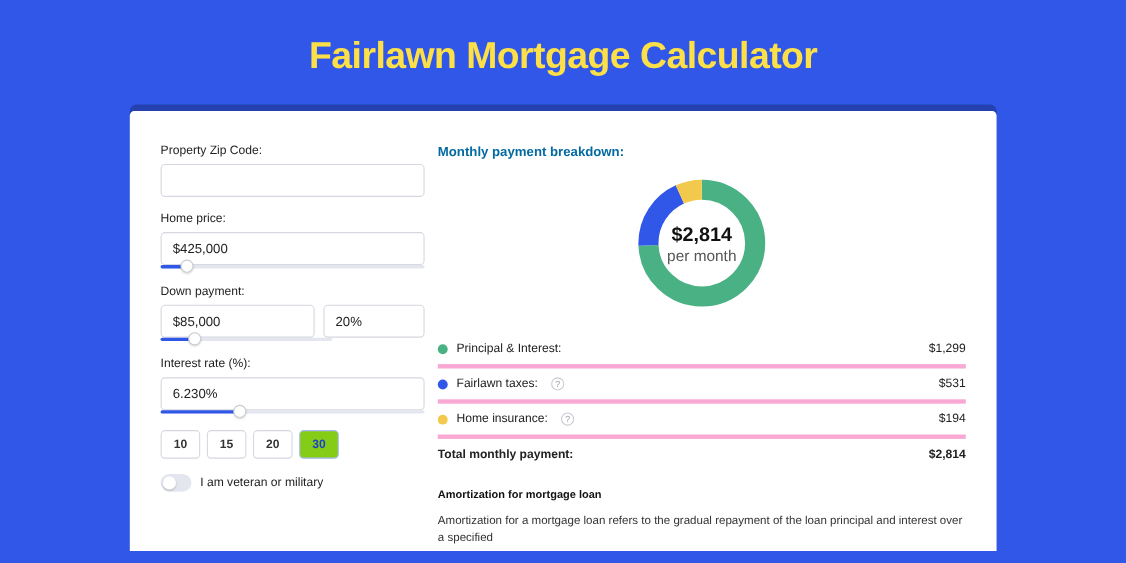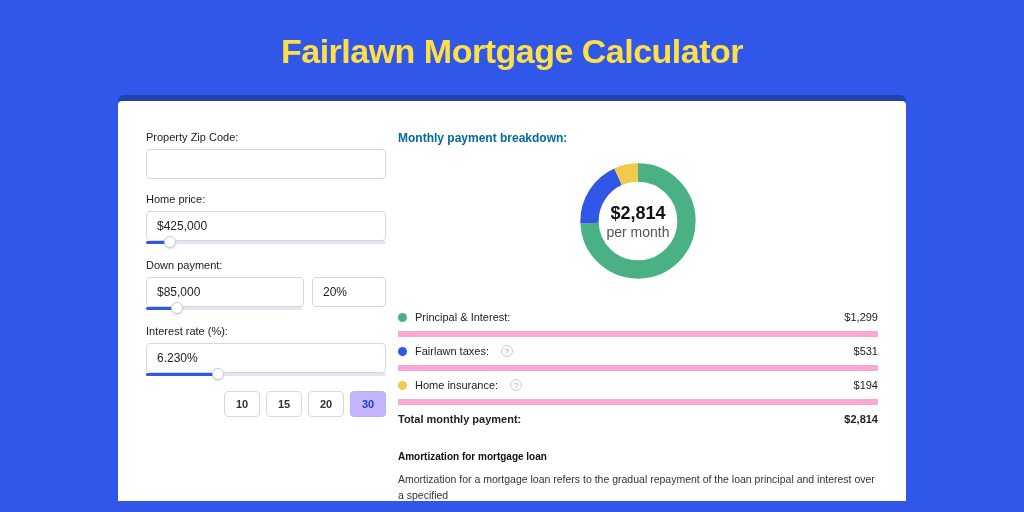--- a/index.html
+++ b/index.html
@@ -50,43 +50,43 @@
   height: 30px;
   border: 1px solid #d5d8df;
   border-radius: 4px;
   padding: 0 10px;
   font-size: 12px;
   color: #222;
   background: #fff;
 }
 .dp-row { display: flex; gap: 8px; }
 .dp-row .input:first-child { flex: 1; }
-.dp-row .input:last-child { width: 74px; }
+.dp-row .input:last-child { width: 92px; }
 .slider-wrap { position: relative; height: 6px; margin-top: -2px; }
 .track { position: absolute; left: 0; right: 0; top: 2px; height: 3px; background: #e3e6ee; border-radius: 2px; }
 .track-fill { position: absolute; left: 0; top: 2px; height: 3px; background: #3157e8; border-radius: 2px; }
 .thumb {
   position: absolute; top: -3px; width: 12px; height: 12px;
   background: #fff; border: 1px solid #c9ccd6; border-radius: 50%;
   box-shadow: 0 1px 2px rgba(0,0,0,0.15);
   transform: translateX(-50%);
 }
-.period-row { display: flex; gap: 6px; justify-content: flex-end; }
+.period-row { display: flex; gap: 6px; }
 .period-btn {
   width: 36px; height: 26px;
   border: 1px solid #d5d8df;
   background: #fff;
   border-radius: 4px;
   font-size: 11px;
   font-weight: 600;
   color: #333;
   cursor: pointer;
 }
 .period-btn.active {
-  background: #c4b5fd;
+  background: #84cc16;
   border-color: #a9b8f2;
   color: #1d3fc7;
 }
 .toggle-row { display: flex; align-items: center; gap: 8px; margin-top: 14px; }
 .toggle {
   width: 28px; height: 16px; background: #e3e6ee;
   border-radius: 10px; position: relative; cursor: pointer;
 }
 .toggle-knob {
   position: absolute; left: 2px; top: 2px;
@@ -100,21 +100,21 @@
 .donut { position: relative; width: 128px; height: 128px; }
 .donut svg { width: 128px; height: 128px; transform: rotate(-90deg); }
 .donut-center {
   position: absolute; inset: 0;
   display: flex; flex-direction: column; justify-content: center; align-items: center;
 }
 .donut-amount { font-size: 18px; font-weight: 700; color: #111; }
 .donut-sub { font-size: 14px; color: #555; }
 .legend-row {
   display: flex; align-items: center; justify-content: space-between;
-  padding: 8px 0; border-bottom: 6px solid #f9a8d4;
+  padding: 8px 0; border-bottom: 4px solid #f9a8d4;
 }
 .legend-row.total { border-bottom: none; }
 .legend-left { display: flex; align-items: center; gap: 8px; }
 .dot { width: 9px; height: 9px; border-radius: 50%; }
 .dot.g { background: #49b183; }
 .dot.b { background: #3157e8; }
 .dot.y { background: #f2c94c; }
 .legend-label { font-size: 11px; color: #222; }
 .legend-label.bold { font-weight: 700; }
 .legend-val { font-size: 11px; color: #222; }
@@ -180,20 +180,26 @@
 
     <div class="field">
       <div class="period-row" id="period-row">
             <button class="period-btn">10</button>
             <button class="period-btn">15</button>
             <button class="period-btn">20</button>
             <button class="period-btn active">30</button>
           </div>
     </div>
 
+    <div class="toggle-row">
+      <div class="toggle">
+        <div class="toggle-knob"></div>
+      </div>
+      <span class="toggle-label">I am veteran or military</span>
+    </div>
 
   </div>
 
   <div class="right-col">
     <div class="section-title">Monthly payment breakdown:</div>
 
     <div class="donut-wrap">
       <div class="donut">
         <svg viewBox="0 0 42 42">
           <circle cx="21" cy="21" r="15.915" fill="none" stroke="#49b183" stroke-width="6" stroke-dasharray="74.2 25.8" stroke-dashoffset="0"></circle>

